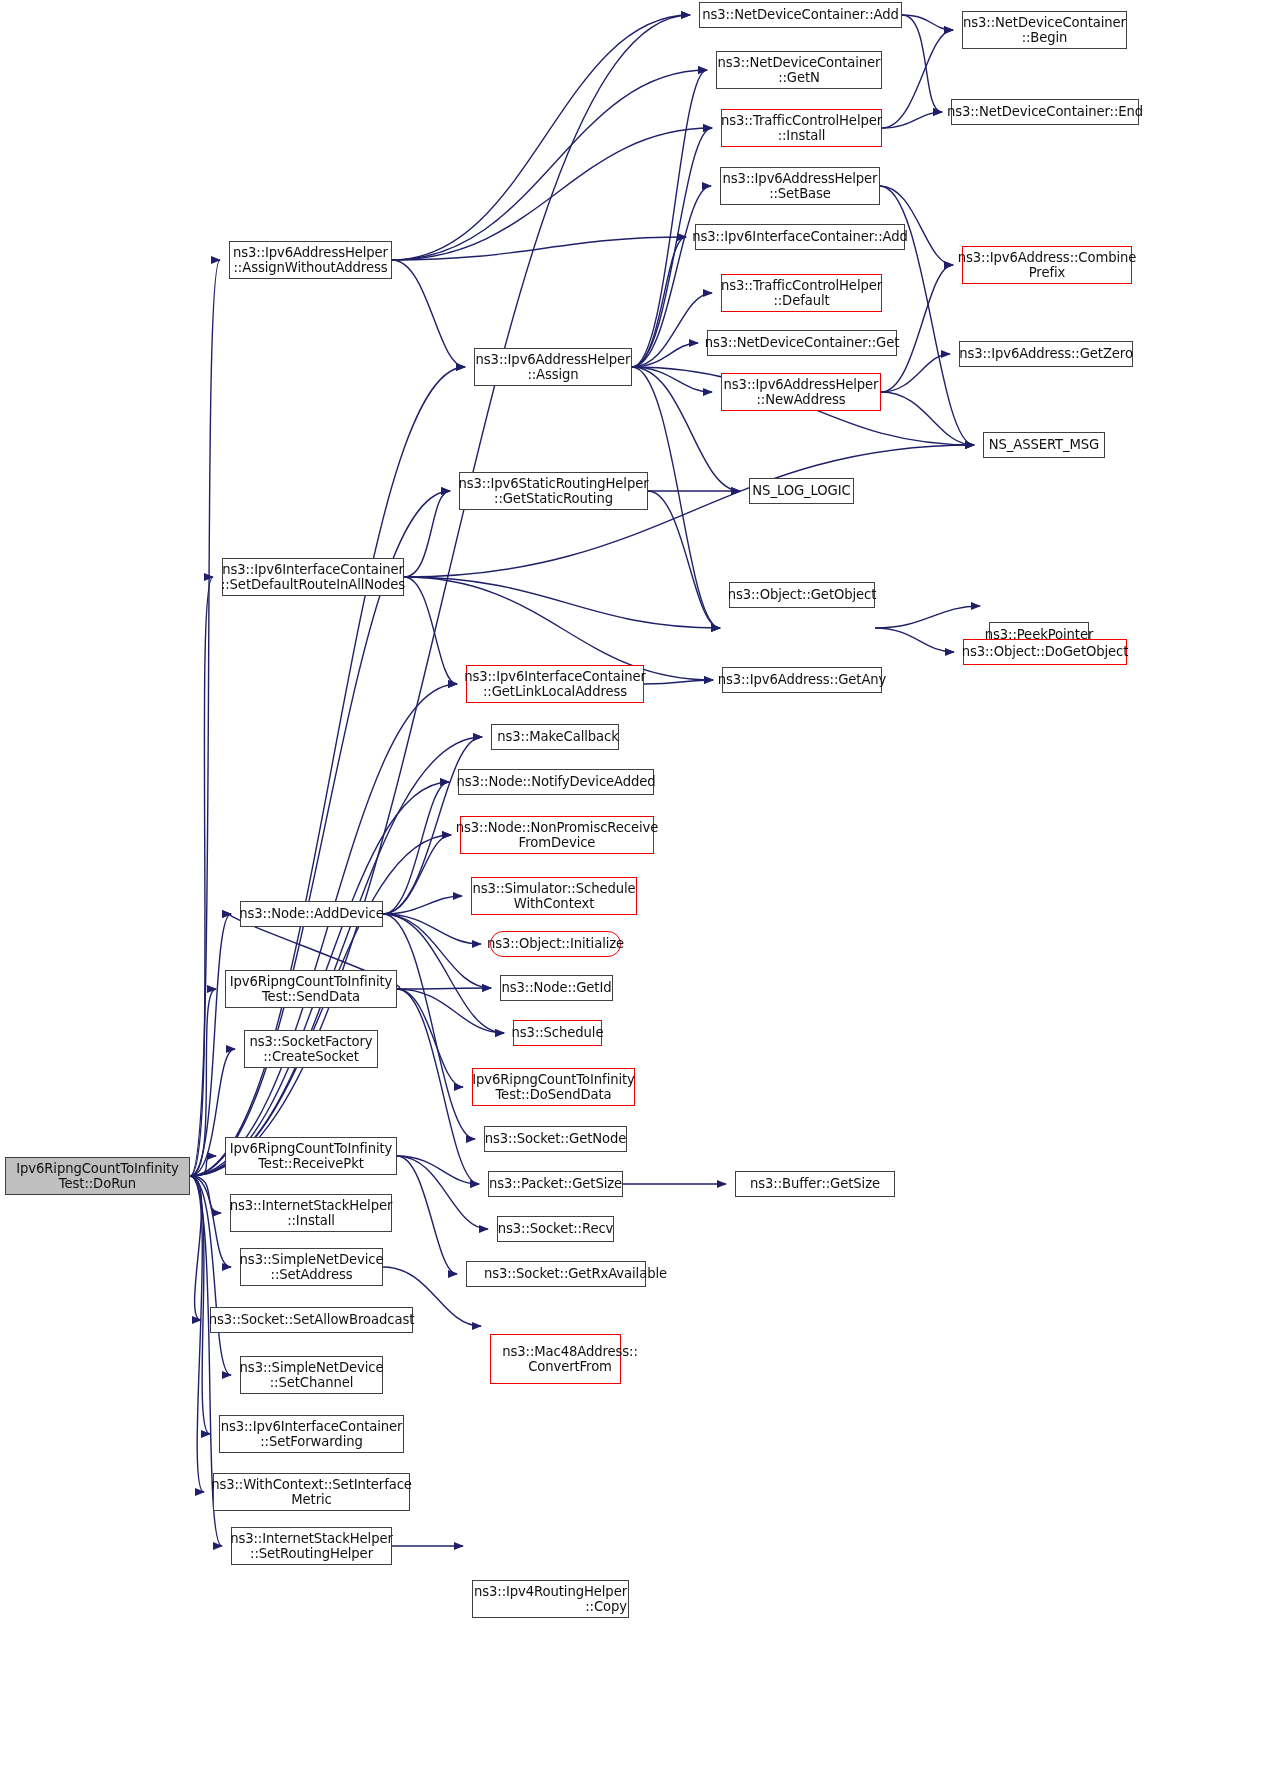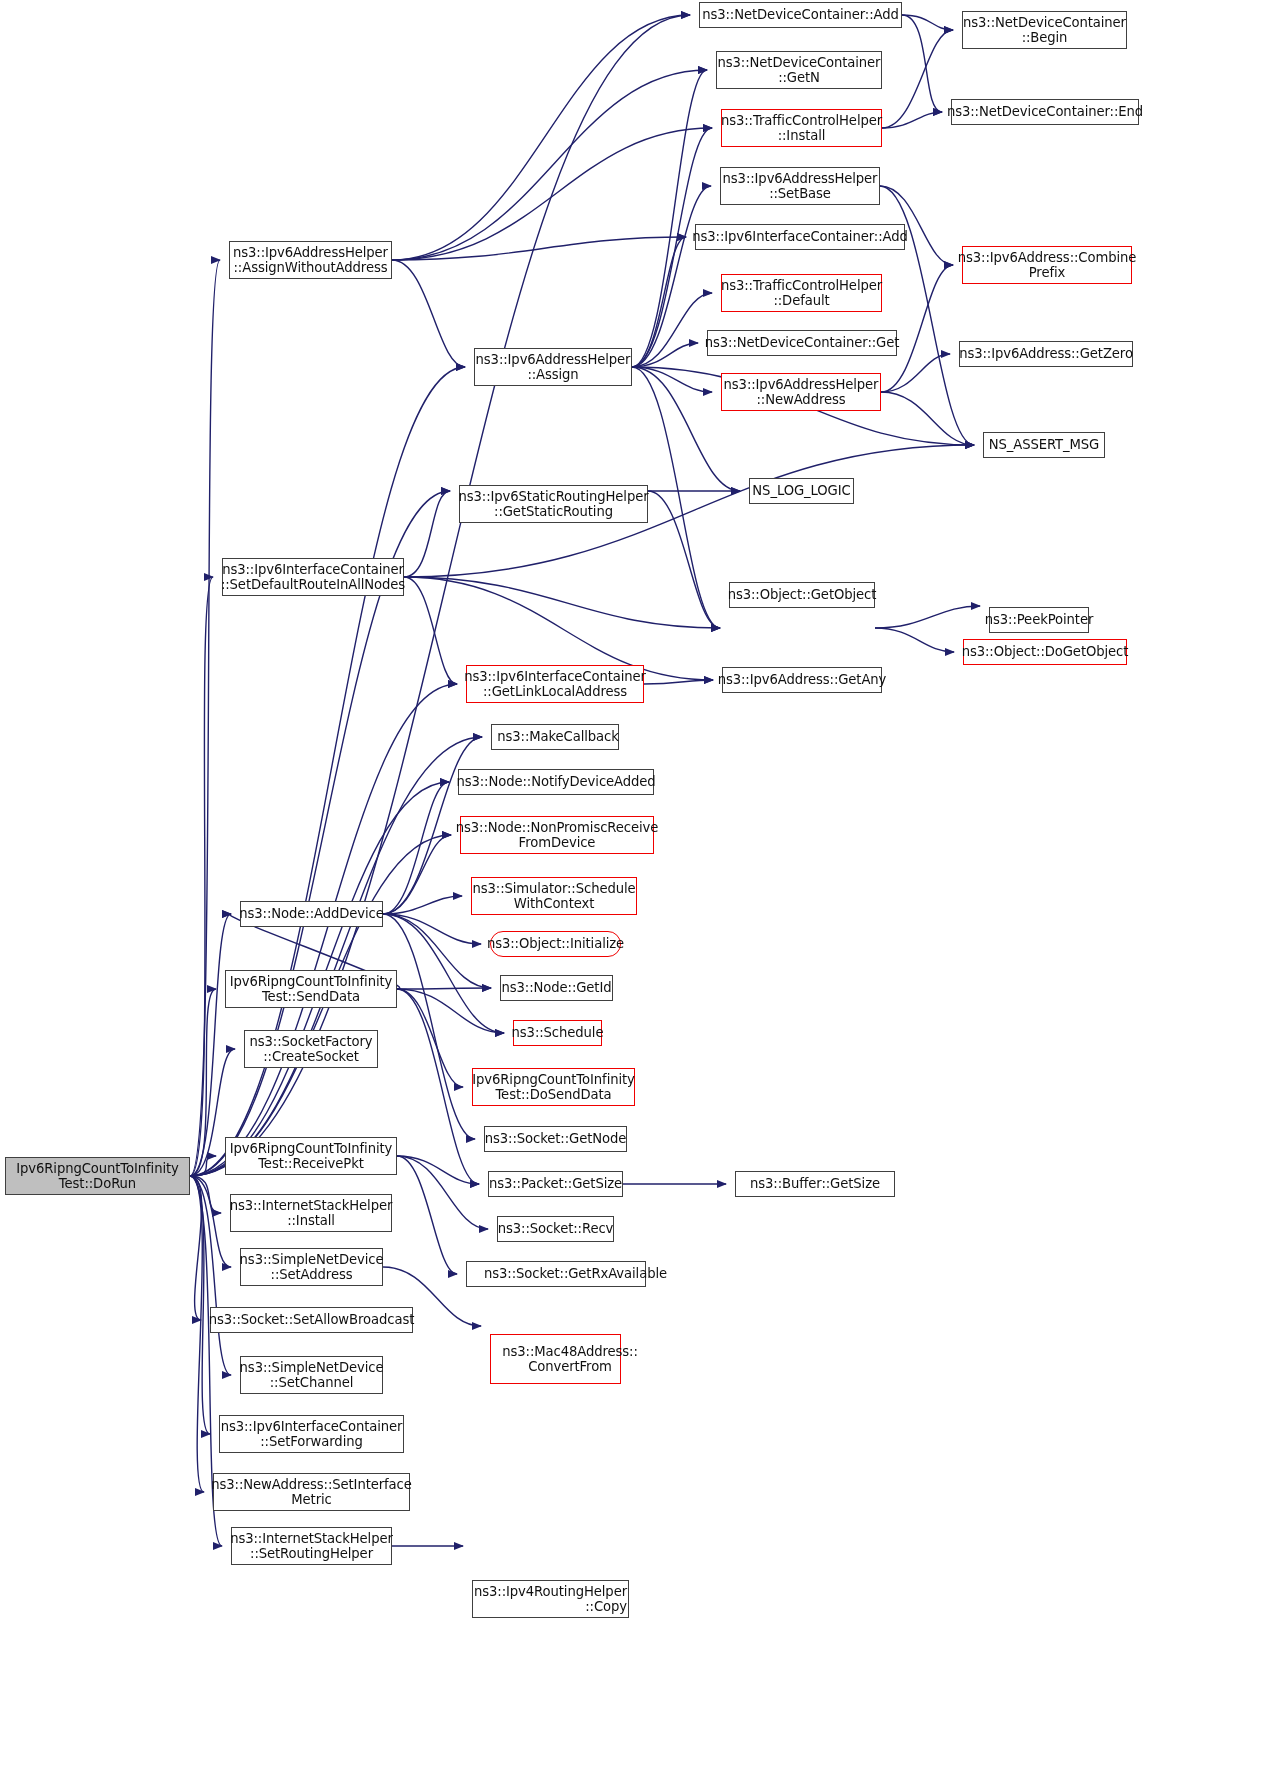--- a/index.html
+++ b/index.html
@@ -153,27 +153,27 @@
 Prefix</div>
       <div class="node red" style="left: 721px; top: 274px; width: 161px; height: 38px;">ns3::TrafficControlHelper
 ::Default</div>
       <div class="node" style="left: 707px; top: 330px; width: 190px; height: 26px;">ns3::NetDeviceContainer::Get</div>
       <div class="node" style="left: 959px; top: 341px; width: 174px; height: 26px;">ns3::Ipv6Address::GetZero</div>
       <div class="node" style="left: 474px; top: 348px; width: 158px; height: 38px;">ns3::Ipv6AddressHelper
 ::Assign</div>
       <div class="node red" style="left: 721px; top: 373px; width: 160px; height: 38px;">ns3::Ipv6AddressHelper
 ::NewAddress</div>
       <div class="node" style="left: 983px; top: 432px; width: 122px; height: 26px;">NS_ASSERT_MSG</div>
-      <div class="node" style="left: 459px; top: 472px; width: 189px; height: 38px; margin-top: 13px;">ns3::Ipv6StaticRoutingHelper
+      <div class="node" style="left: 459px; top: 472px; width: 189px; height: 38px;">ns3::Ipv6StaticRoutingHelper
 ::GetStaticRouting</div>
       <div class="node" style="left: 749px; top: 478px; width: 105px; height: 26px;">NS_LOG_LOGIC</div>
       <div class="node" style="left: 222px; top: 558px; width: 182px; height: 38px;">ns3::Ipv6InterfaceContainer
 ::SetDefaultRouteInAllNodes</div>
       <div class="node" style="left: 729px; top: 582px; width: 146px; height: 26px;">ns3::Object::GetObject</div>
-      <div class="node" style="left: 989px; top: 607px; width: 100px; height: 26px;">ns3::PeekPointer</div>
+      <div class="node" style="left: 989px; top: 622px; width: 100px; height: 26px;">ns3::PeekPointer</div>
       <div class="node red" style="left: 963px; top: 639px; width: 164px; height: 26px;">ns3::Object::DoGetObject</div>
       <div class="node red" style="left: 466px; top: 665px; width: 178px; height: 38px;">ns3::Ipv6InterfaceContainer
 ::GetLinkLocalAddress</div>
       <div class="node" style="left: 722px; top: 667px; width: 160px; height: 26px;">ns3::Ipv6Address::GetAny</div>
       <div class="node" style="left: 491px; top: 724px; width: 128px; height: 26px; padding-left: 9px;">ns3::MakeCallback</div>
       <div class="node" style="left: 458px; top: 769px; width: 196px; height: 26px;">ns3::Node::NotifyDeviceAdded</div>
       <div class="node red" style="left: 460px; top: 816px; width: 194px; height: 38px;">ns3::Node::NonPromiscReceive
 FromDevice</div>
       <div class="node red" style="left: 471px; top: 877px; width: 166px; height: 38px;">ns3::Simulator::Schedule
 WithContext</div>
@@ -198,20 +198,20 @@
       <div class="node" style="left: 466px; top: 1261px; width: 180px; height: 26px; padding-left: 42px;">ns3::Socket::GetRxAvailable</div>
       <div class="node" style="left: 240px; top: 1248px; width: 143px; height: 38px;">ns3::SimpleNetDevice
 ::SetAddress</div>
       <div class="node red" style="left: 490px; top: 1334px; width: 131px; height: 50px; padding-left: 32px;">ns3::Mac48Address::
 ConvertFrom</div>
       <div class="node" style="left: 210px; top: 1307px; width: 203px; height: 26px;">ns3::Socket::SetAllowBroadcast</div>
       <div class="node" style="left: 240px; top: 1356px; width: 143px; height: 38px;">ns3::SimpleNetDevice
 ::SetChannel</div>
       <div class="node" style="left: 219px; top: 1415px; width: 185px; height: 38px;">ns3::Ipv6InterfaceContainer
 ::SetForwarding</div>
-      <div class="node" style="left: 213px; top: 1473px; width: 197px; height: 38px;">ns3::NewAddress::SetInterface
+      <div class="node" style="left: 213px; top: 1473px; width: 197px; height: 38px;">ns3::WithContext::SetInterface
 Metric</div>
       <div class="node" style="left: 231px; top: 1527px; width: 161px; height: 38px;">ns3::InternetStackHelper
 ::SetRoutingHelper</div>
       <div class="node" style="left: 472px; top: 1580px; width: 157px; height: 38px; text-align: right;">ns3::Ipv4RoutingHelper
 ::Copy</div>
     </div>
 </div>
 
 </body></html>

